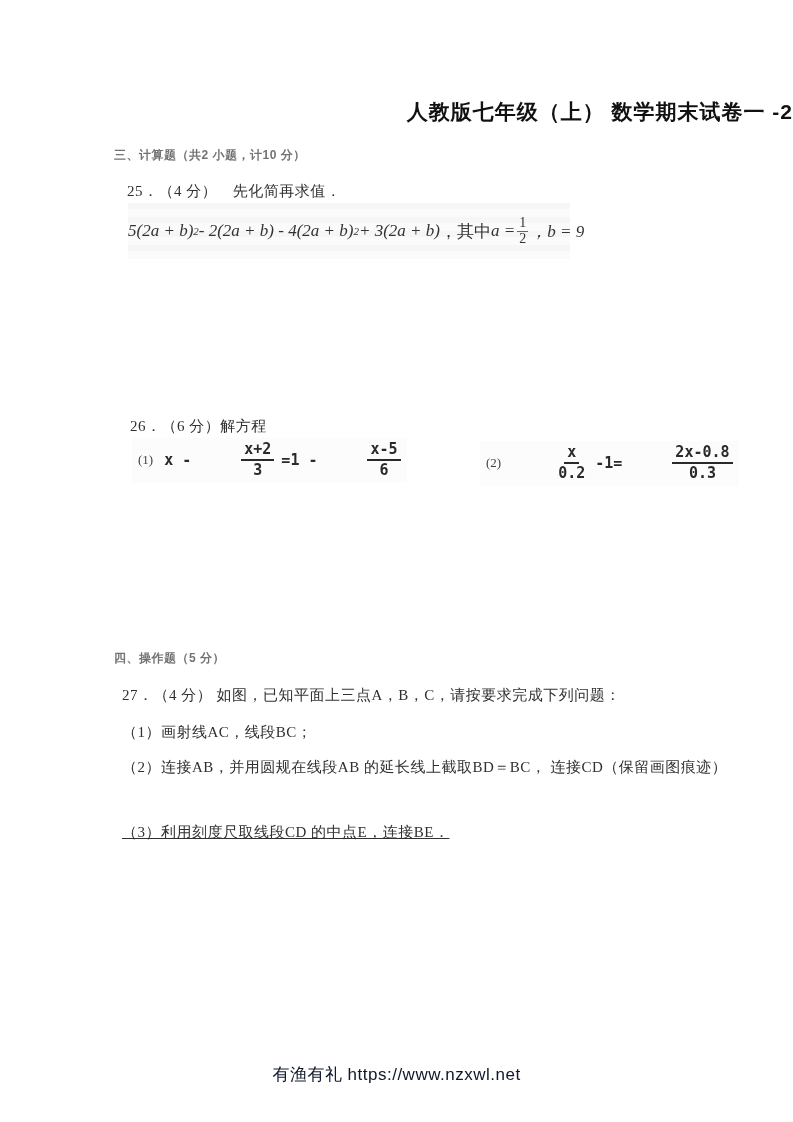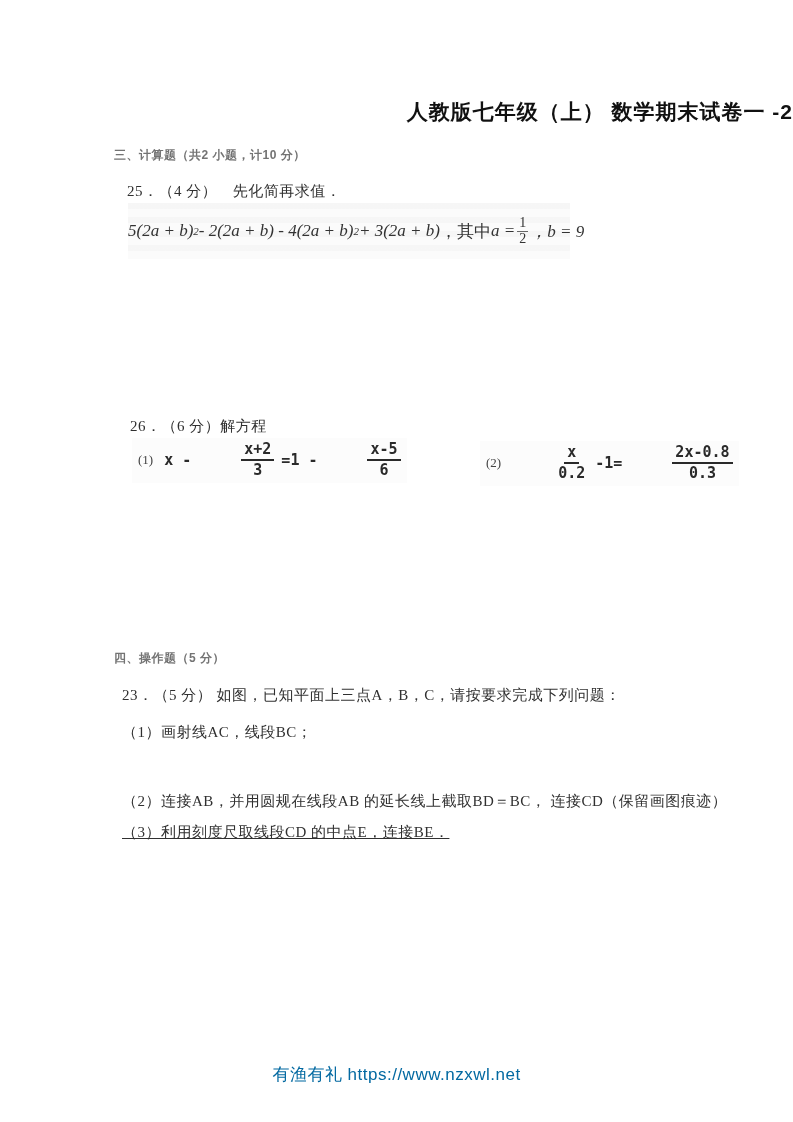--- a/index.html
+++ b/index.html
@@ -28,21 +28,21 @@
   .sec-op{top:650px;}
   .bodyline{
     position:absolute;left:127px;
     font-size:15px;color:#303030;letter-spacing:0.5px;
     white-space:nowrap;
   }
   .q25-header{top:182px;}
   .q26-header{top:417px;left:130px;}
   .q27-header{top:686px;left:122px;}
   .q27-item-0{top:723px;left:122px;}
-  .q27-item-1{top:792px;left:122px;}
+  .q27-item-1{top:758px;left:122px;}
   .q27-item-2{top:823px;left:122px;text-decoration:underline;}
 
   
   .formula25{
     position:absolute;top:203px;left:128px;
     width:442px;height:56px;
     background:#fbfbfb;
     background-image:repeating-linear-gradient(
       180deg, rgba(0,0,0,0.018) 0 6px, rgba(0,0,0,0) 6px 14px);
     display:flex;align-items:center;
@@ -81,21 +81,21 @@
     line-height:1.15;
     margin-left:43px;
   }
   .frac2 .num{display:block;padding:0 3px 1px 3px;border-bottom:2px solid #2a2a2a;}
   .frac2 .den{display:block;padding:1px 3px 0 3px;}
 
   .footer{
     position:absolute;top:1063px;left:0;width:100%;
     text-align:center;
     font-family:"Liberation Sans", sans-serif;
-    font-size:17px;color:#0369a1;letter-spacing:0.5px;
+    font-size:17px;color:#0f172a;letter-spacing:0.5px;
   }
 </style>
 </head>
 <body>
 
 <div class="page">
 
   <h1 class="title">人教版七年级（上） 数学期末试卷一 -2</h1>
 
   <div class="sec-heading sec-calc">三、计算题（共2 小题，计10 分）</div>
@@ -141,21 +141,21 @@
     </span>
     <span>-1=</span>
     <span class="frac2">
       <span class="num">2x-0.8</span>
       <span class="den">0.3</span>
     </span>
   </div>
 
   <div class="sec-heading sec-op">四、操作题（5 分）</div>
 
-  <div class="bodyline q27-header">23．（5 分） 如图，已知平面上三点A，B，C，请按要求完成下列问题：</div>
+  <div class="bodyline q27-header">27．（4 分） 如图，已知平面上三点A，B，C，请按要求完成下列问题：</div>
 
   <div class="bodyline q27-item-0">（1）画射线AC，线段BC；</div>
   <div class="bodyline q27-item-1">（2）连接AB，并用圆规在线段AB 的延长线上截取BD＝BC， 连接CD（保留画图痕迹）</div>
   <div class="bodyline q27-item-2">（3）利用刻度尺取线段CD 的中点E，连接BE．</div>
 
   <div class="footer">有渔有礼 https://www.nzxwl.net</div>
 
 </div>
 
 </body></html>

